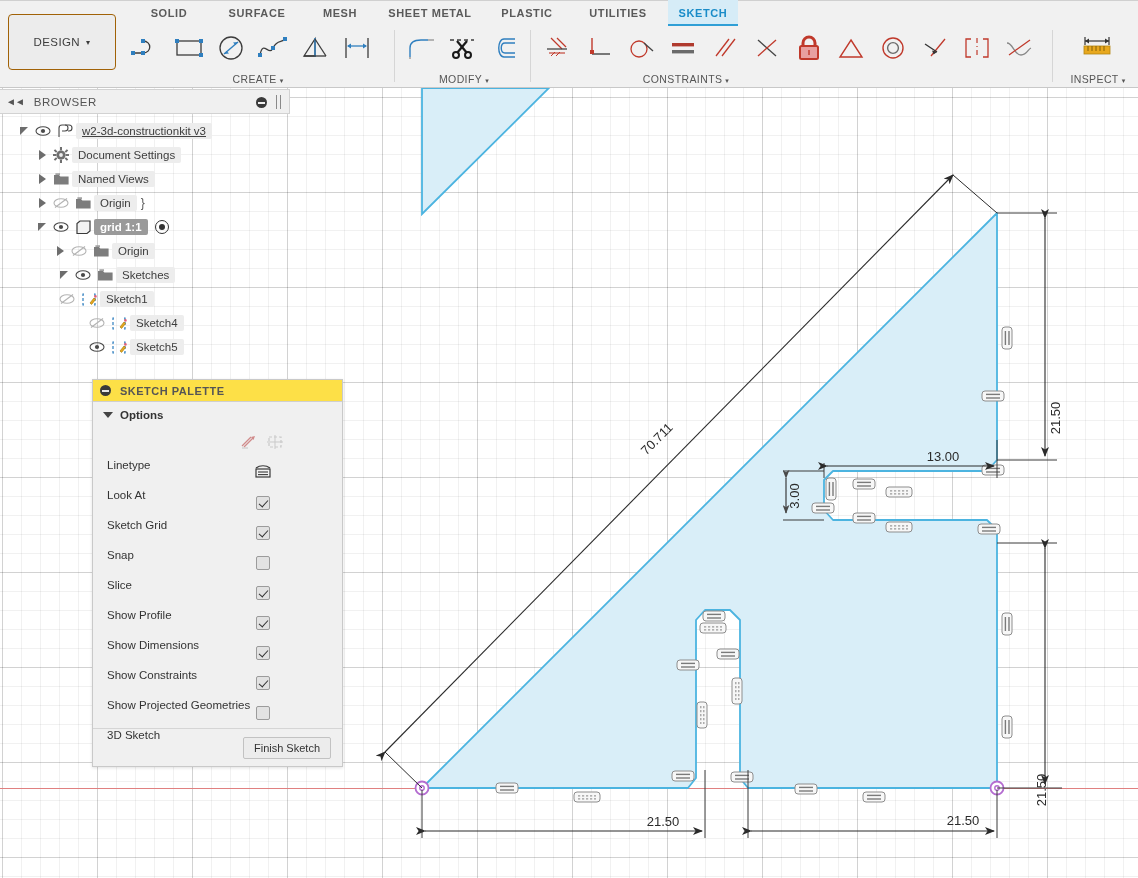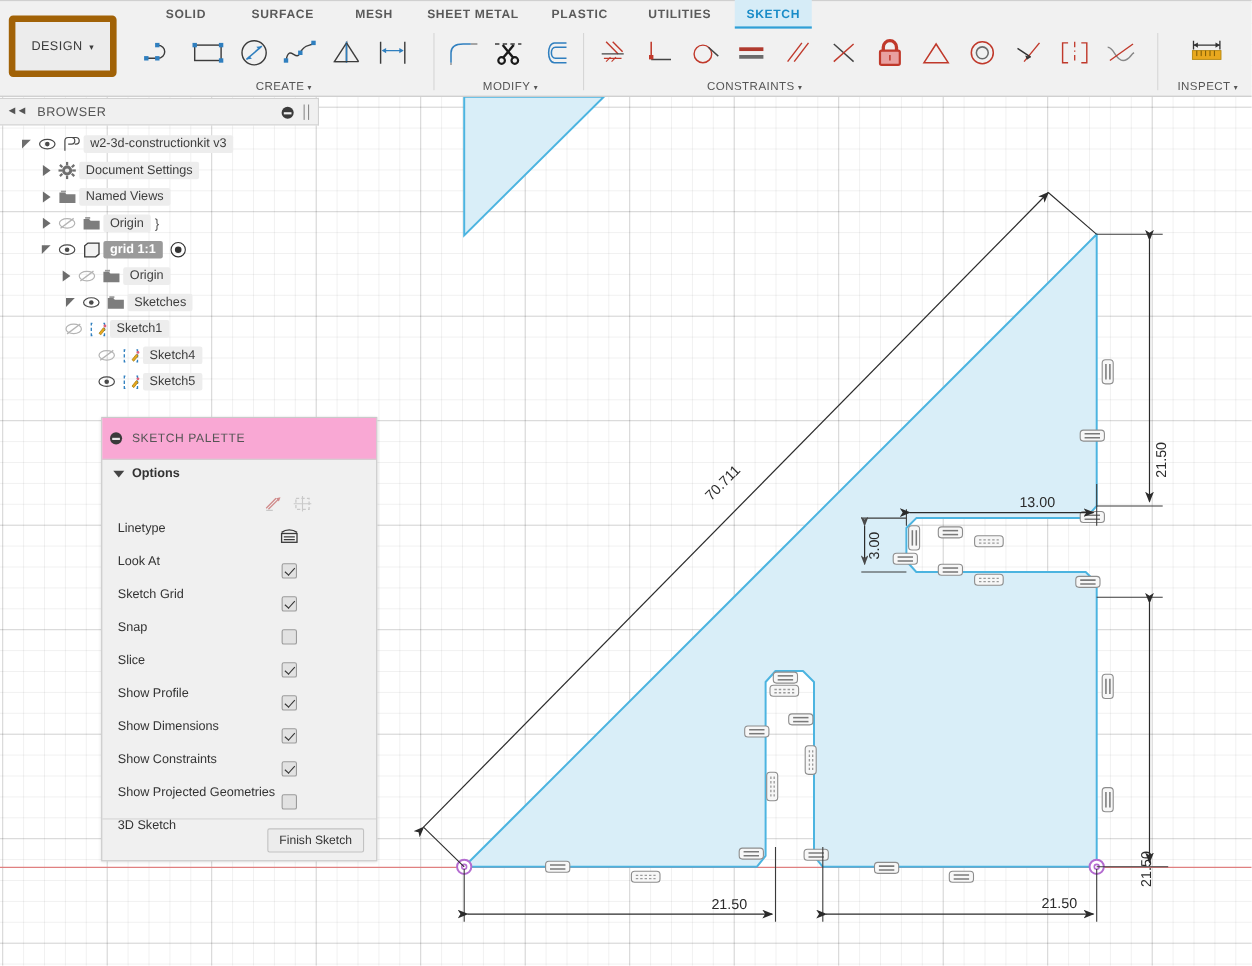--- a/index.html
+++ b/index.html
@@ -30,22 +30,22 @@
   #ribbon{
     position:absolute; left:0; top:0; width:1138px; height:88px;
     background:#f1f1f1;
     border-bottom:1px solid #c8c8c8;
   }
   #ribbon:before{
     content:""; position:absolute; left:0; top:0; width:1138px; height:1px;
     background:#d0d0d0;
   }
   .design-btn{
-    position:absolute; left:8px; top:14px; width:98px; height:56px;
-    background:#ececec; border:6px solid #a16207; border-radius:4px;
+    position:absolute; left:8px; top:14px; width:108px; height:56px;
+    background:#ececec; border:1px solid #a16207; border-radius:4px;
     display:flex; align-items:center; justify-content:center;
     font-size:11.5px; color:#3c3c3c; letter-spacing:.4px;
   }
   .design-btn .caret{ margin-left:6px; font-size:8px; }
 
   .tabstrip{ position:absolute; left:120px; top:0; height:26px; }
   .tab{
     position:absolute; top:0; height:26px; line-height:26px;
     font-size:11px; color:#5a5a5a; letter-spacing:.6px; text-align:center;
     padding:0 8px; cursor:default;font-weight:bold;
@@ -127,22 +127,22 @@
   .radio i{ width:6px;height:6px;border-radius:50%;background:#333; display:block; }
   .brace{ margin-left:4px; font-size:12px; color:#555; }
 
   
   #palette{
     position:absolute; left:92px; top:379px; width:251px;
     background:#f0f0f0; border:1px solid #c9c9c9;
     box-shadow:0 1px 3px rgba(0,0,0,.12);
   }
   #palette .phead{
-    height:38px; background:#f9a8d4; border-bottom:1px solid #cfcfcf;
-    display:flex; align-items:center; padding-left:7px;
+    height:22px; background:#fde047; border-bottom:1px solid #cfcfcf;
+    display:flex; align-items:center; padding-left:7px;font-weight:bold;
   }
   #palette .phead .pdot{
     width:11px;height:11px;border-radius:50%;background:#3a3a3a; position:relative;
   }
   #palette .phead .pdot:after{
     content:"";position:absolute;left:2px;top:5px;width:7px;height:1.5px;background:#e6e6e6;
   }
   #palette .phead .ptitle{ margin-left:9px; font-size:11px; color:#555; letter-spacing:.5px; }
   .opt-head{
     height:26px; display:flex; align-items:center; padding-left:10px;
@@ -543,21 +543,21 @@
 <div id="browser">
   <div id="browser-header">
     <span class="collapse">◄◄</span>
     <span class="btitle">BROWSER</span>
     <span class="hdot"></span>
     <span class="hbar"></span>
   </div>
 
   <div class="tree">
 
-    <div class="node" style="padding-left:16px;">
+    <div class="node" style="padding-left:16px;text-decoration:underline;">
       <span class="arrow">
           <i class="tri-d"></i>
         </span>
       <span class="eye">
         <svg width="16" height="12" viewBox="0 0 16 12">
             <ellipse cx="8" cy="6" rx="7" ry="4.3" fill="none" stroke="#4a4a4a" stroke-width="1.1"></ellipse>
             <circle cx="8" cy="6" r="2.1" fill="#4a4a4a"></circle>
           </svg>
       </span>
       <span class="ico">

